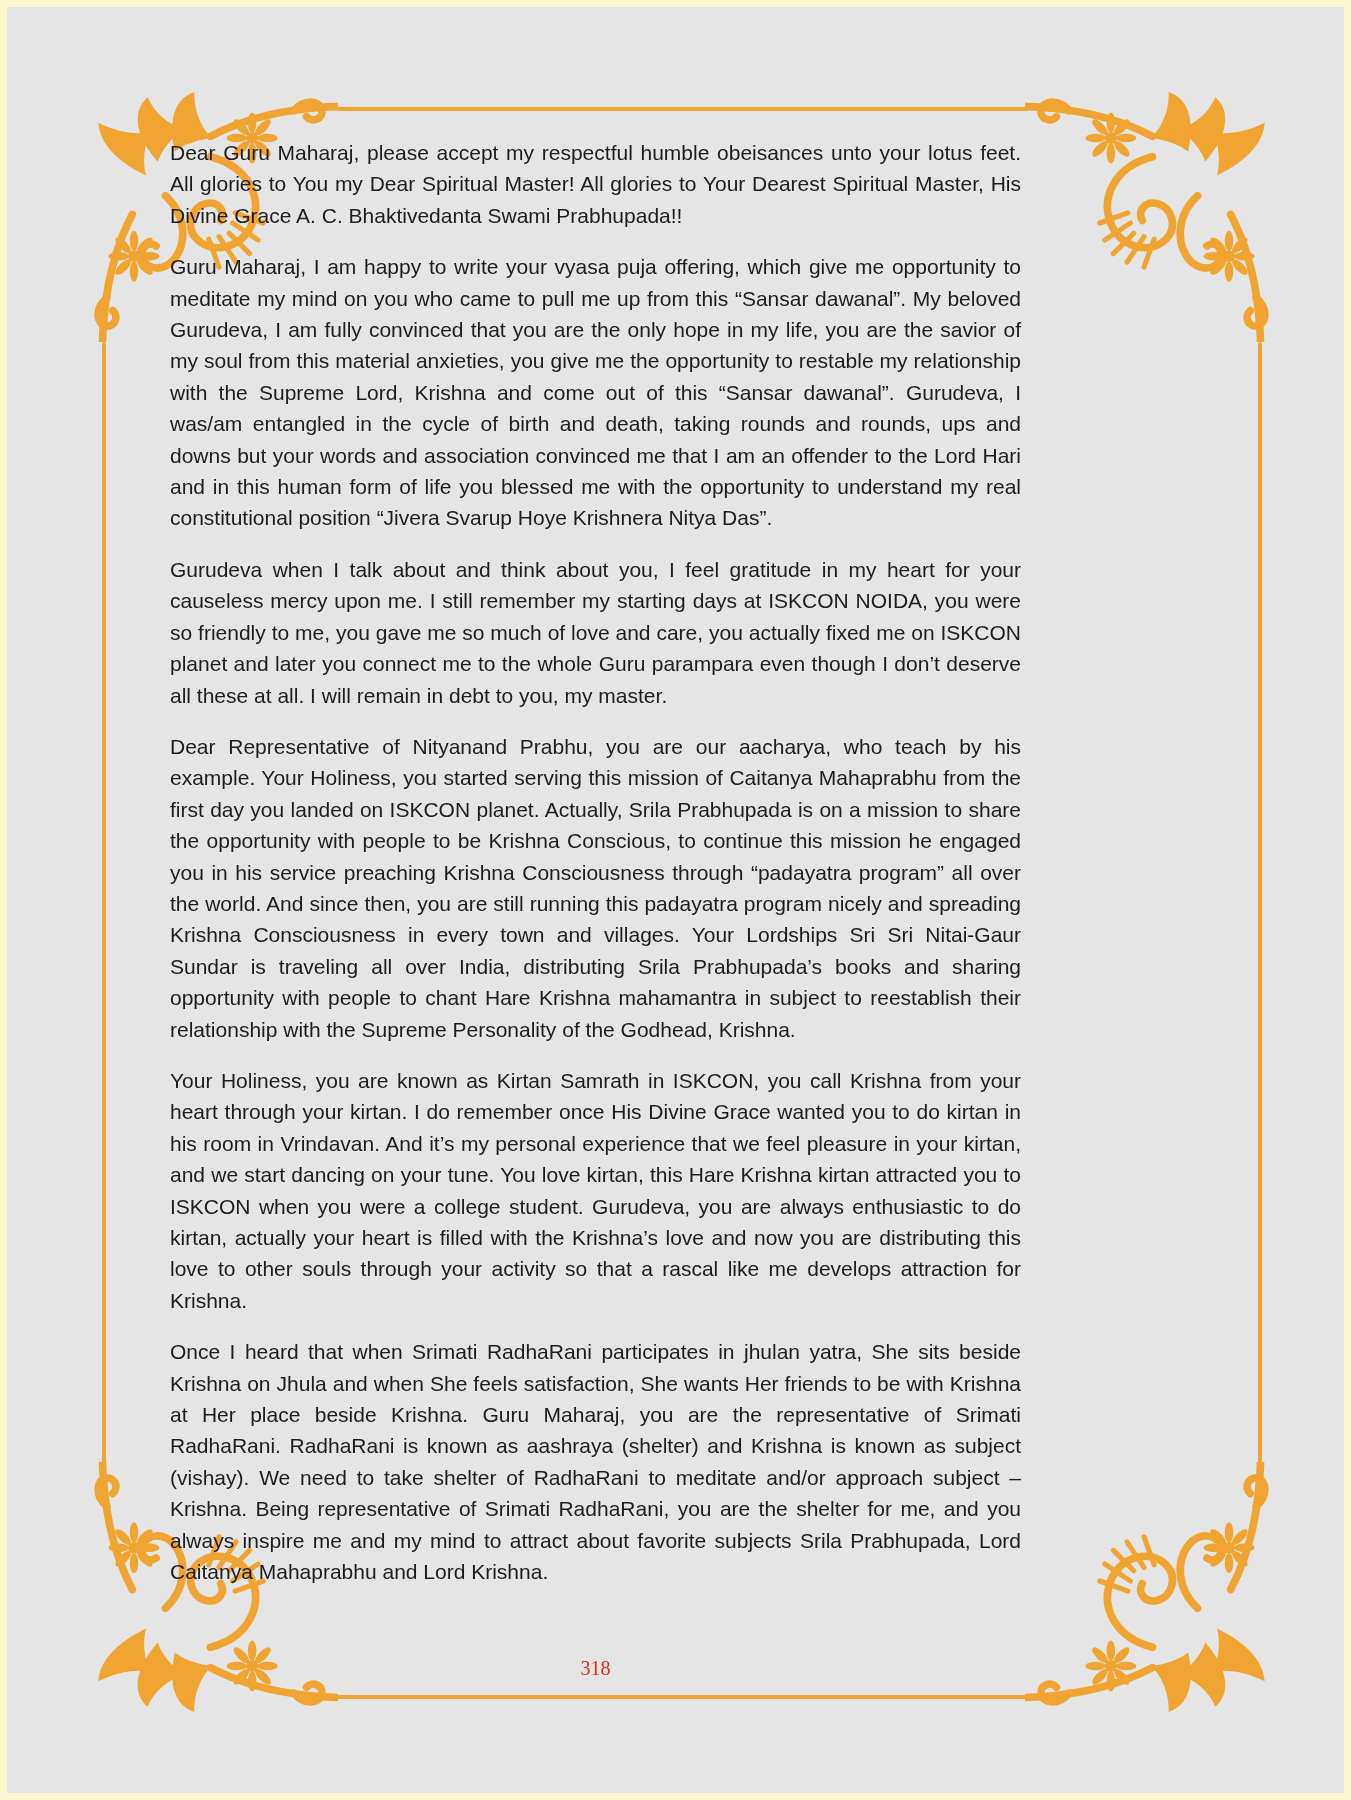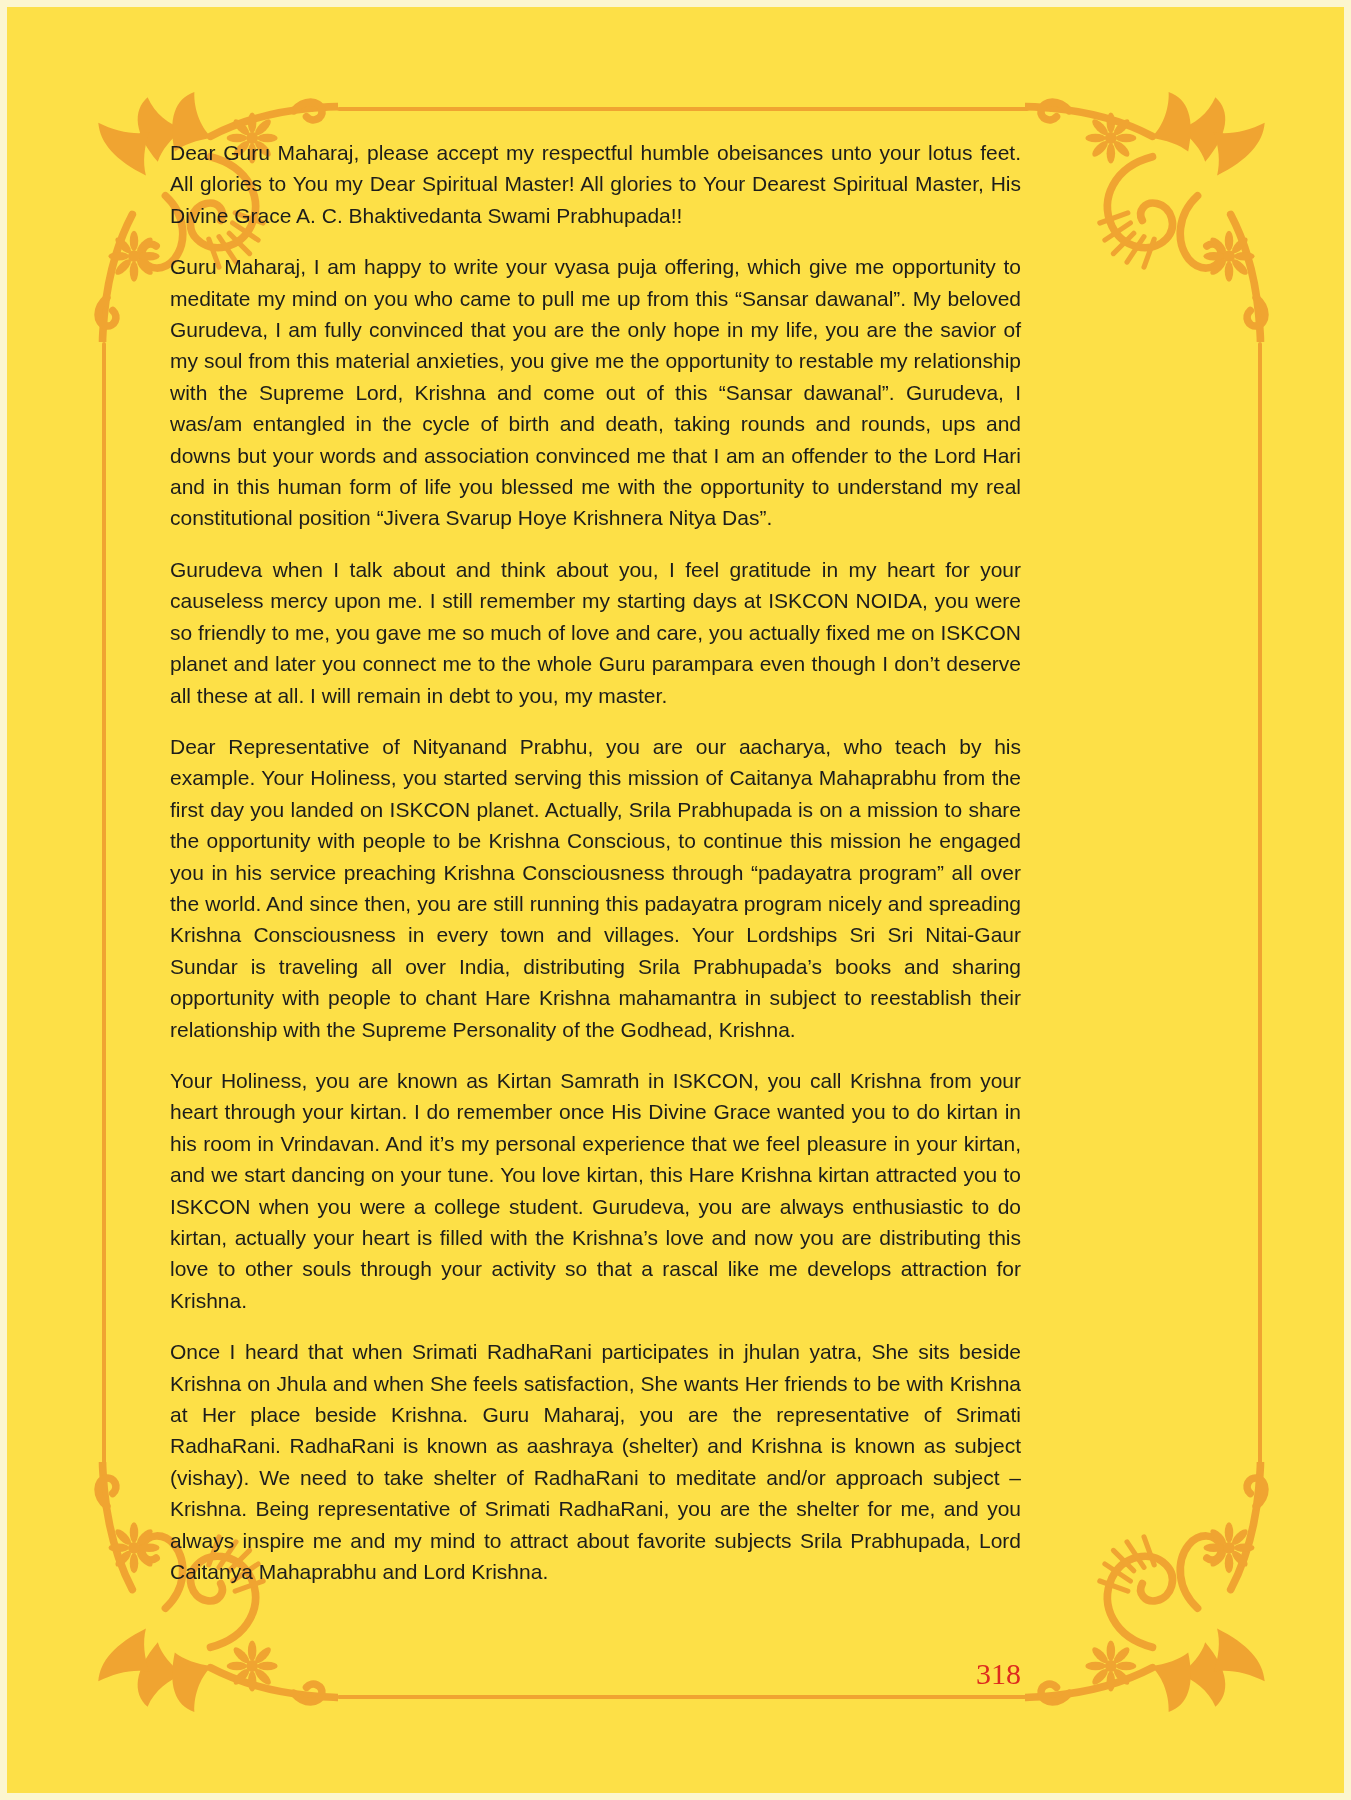--- a/index.html
+++ b/index.html
@@ -1,20 +1,20 @@
 <!DOCTYPE html>
 <html><head>
 <meta charset="utf-8">
 <style>
   html,body{margin:0;padding:0;}
   body{background:#FBF0A8;font-family:"Liberation Sans",sans-serif;}
   .page{
     position:relative;
     width:1351px;height:1800px;
-    background:#fde047;
+    background:#e5e5e5;
     border:7px solid #FCF6CE;
     box-sizing:border-box;
     overflow:hidden;
     padding-left:41px;
   }
   
   .frame-line{position:absolute;background:#F0A431;border-radius:2px;}
   .line-top{left:330px;top:100px;width:692px;height:4px;}
   .line-bottom{left:330px;top:1688px;width:692px;height:4px;}
   .line-left{left:95px;top:335px;width:4px;height:1124px;}
@@ -31,23 +31,23 @@
     left:163px;top:130px;width:851px;
     color:#1D1D1B;
     font-size:21px;
     line-height:31.4px;
     text-align:justify;
   }
   .letter p{margin:0 0 20px 0;}
   .page-number{
     position:absolute;
     left:163px;top:1650px;width:851px;
-    text-align:right;
+    text-align:center;
     font-family:"Liberation Serif",serif;
-    font-size:30px;
+    font-size:20px;
     color:#DD2B1E;
   }
 </style>
 </head>
 <body>
 
 <div class="page">
 
   <div class="frame-line line-top"></div>
   <div class="frame-line line-bottom"></div>

